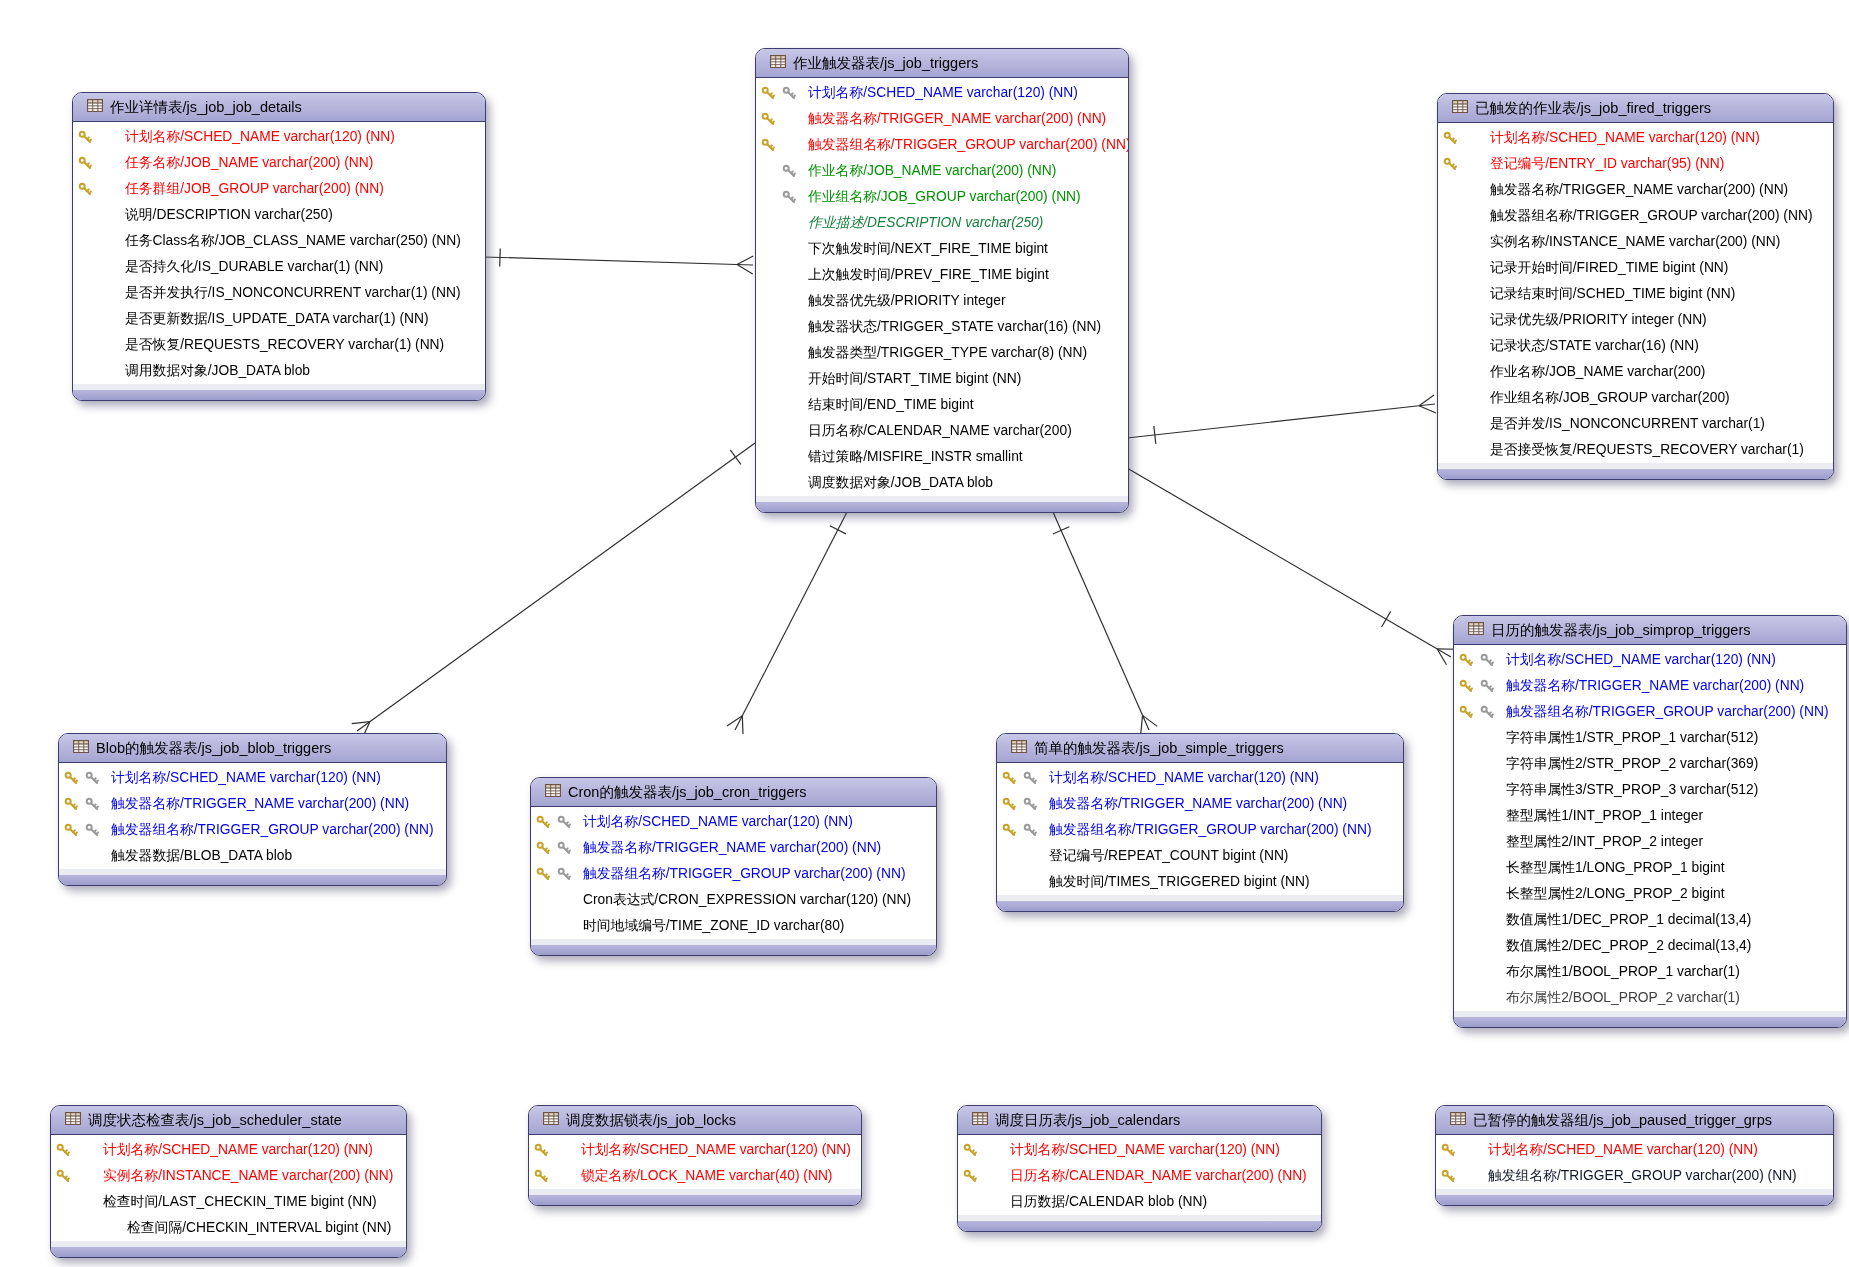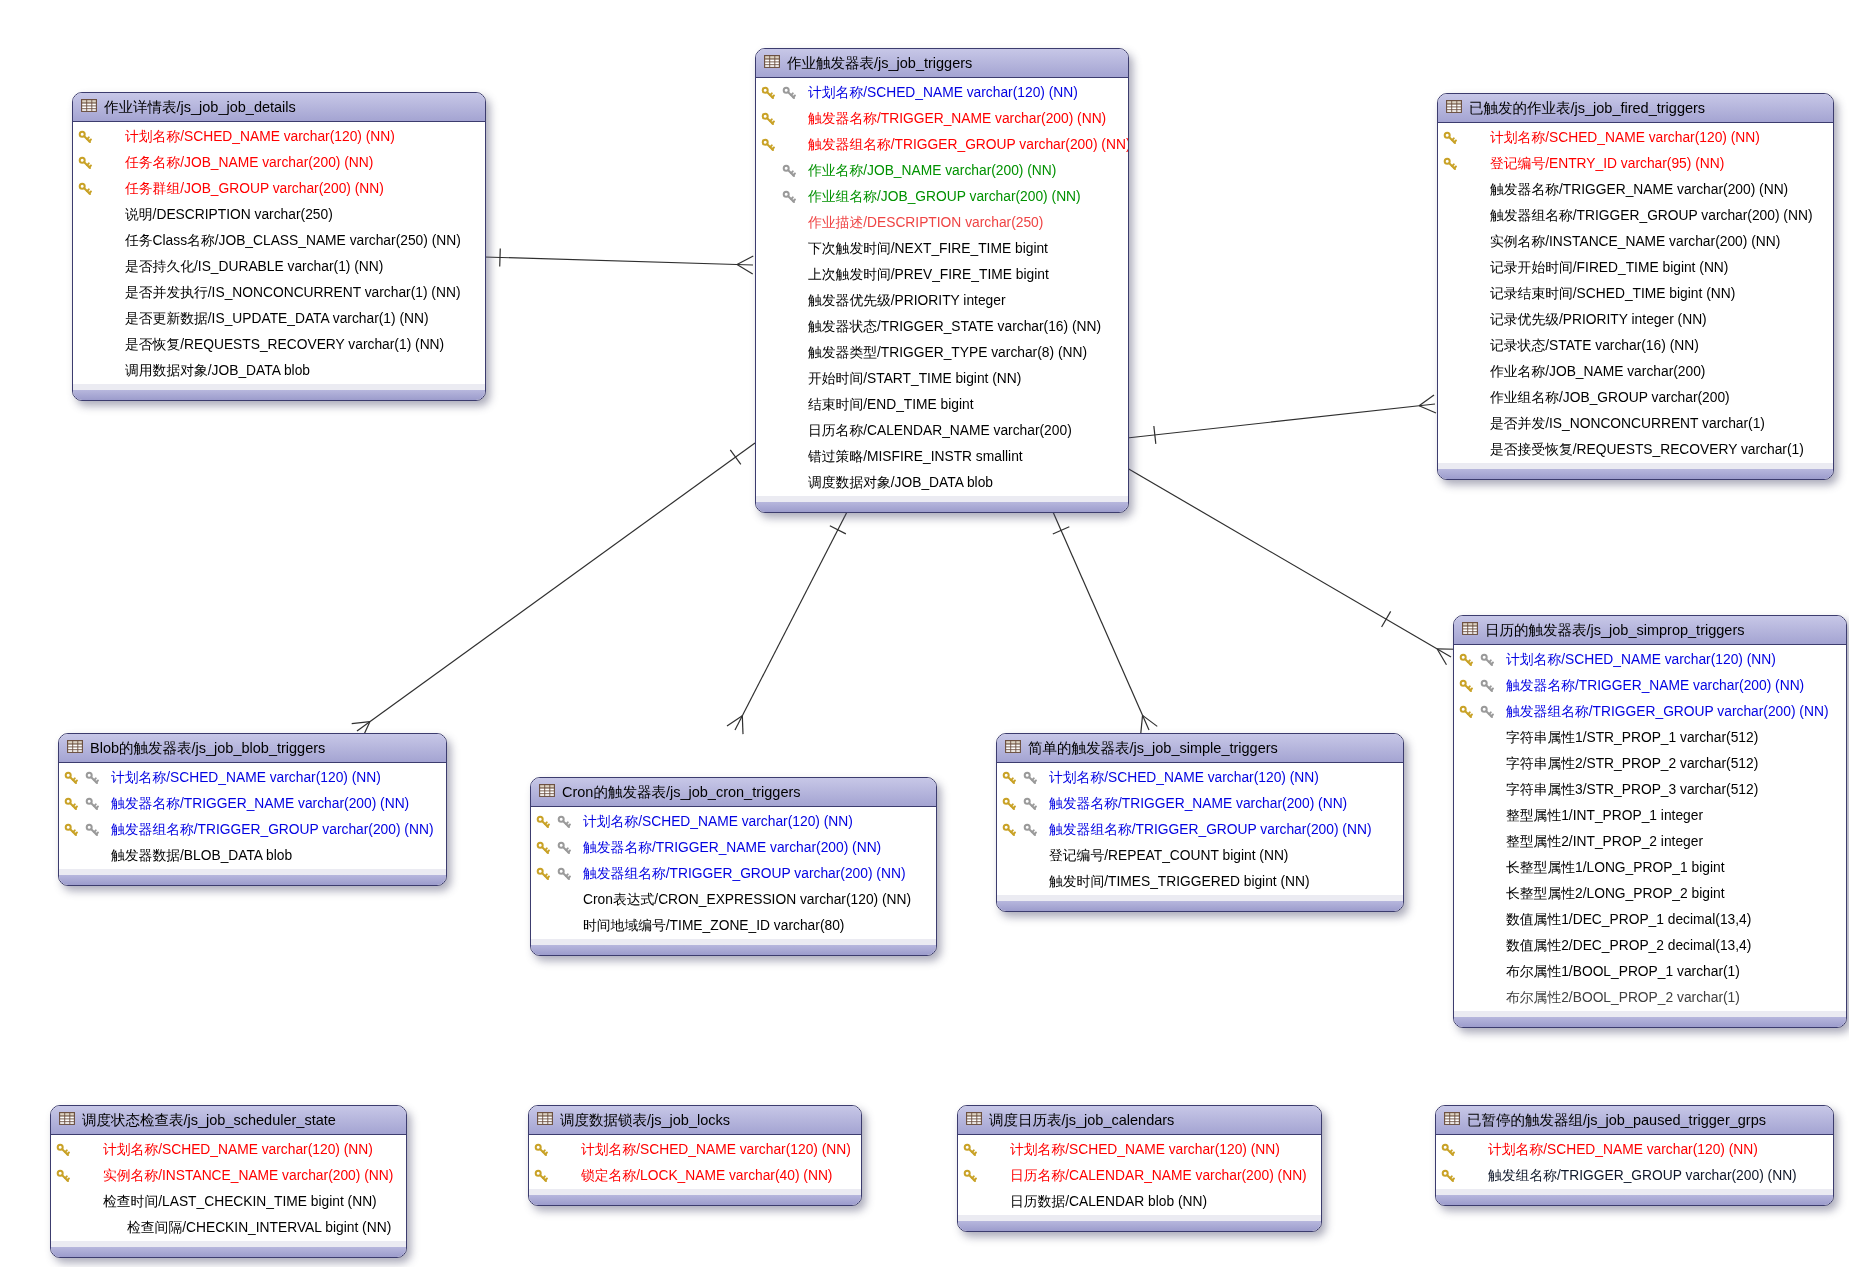--- a/index.html
+++ b/index.html
@@ -1,21 +1,21 @@
 <!DOCTYPE html>
 <html><head>
 <meta charset="utf-8">
 <style>
   html,body{margin:0;padding:0;background:#fff;}
   #canvas{position:relative;width:1849px;height:1267px;background:#ffffff;
           font-family:"Liberation Sans","DejaVu Sans",sans-serif;overflow:hidden;}
   #relations{position:absolute;left:0;top:0;width:1849px;height:1267px;}
   .table{position:absolute;border:1.6px solid #3C3C6E;border-radius:10px;background:#ffffff;
          box-shadow:4px 5px 8px rgba(70,70,105,.45);overflow:hidden;}
-  .thead{height:28px;display:flex;align-items:center;gap:7px;padding:0 8px;
+  .thead{height:28px;display:flex;align-items:center;gap:7px;padding:0 14px;
          background:linear-gradient(180deg,#C7C7E7 0%,#A4A4D2 100%);
          border-bottom:1.4px solid #3C3C6E;font-size:14.5px;color:#000;}
   .ttitle{white-space:nowrap;}
   .tbody{padding-top:2px;}
   .row{height:26px;display:flex;align-items:center;font-size:13.8px;white-space:nowrap;}
   .keys{flex:0 0 52px;width:52px;display:flex;align-items:center;padding-left:5px;box-sizing:border-box;}
   .kslot{width:21px;height:14px;display:inline-flex;align-items:center;}
   .strip{height:6px;background:#EBEBF2;}
   .tfoot{height:10px;background:linear-gradient(180deg,#B7B7DD 0%,#9C9CCC 100%);}
 </style>
@@ -274,21 +274,21 @@
                 </svg>
               </span>
             </span>
             <span style="color: rgb(0, 145, 0);">作业组名称/JOB_GROUP varchar(200) (NN)</span>
           </div>
           <div class="row">
             <span class="keys">
               <span class="kslot"></span>
               <span class="kslot"></span>
             </span>
-            <span style="color: #ef4444;">作业描述/DESCRIPTION varchar(250)</span>
+            <span style="color: #15803d; font-style: italic;">作业描述/DESCRIPTION varchar(250)</span>
           </div>
           <div class="row">
             <span class="keys">
               <span class="kslot"></span>
               <span class="kslot"></span>
             </span>
             <span style="color: rgb(0, 0, 0);">下次触发时间/NEXT_FIRE_TIME bigint</span>
           </div>
           <div class="row">
             <span class="keys">
@@ -574,21 +574,21 @@
               <span class="kslot"></span>
               <span class="kslot"></span>
             </span>
             <span style="color: rgb(0, 0, 0);">字符串属性1/STR_PROP_1 varchar(512)</span>
           </div>
           <div class="row">
             <span class="keys">
               <span class="kslot"></span>
               <span class="kslot"></span>
             </span>
-            <span style="color: rgb(0, 0, 0);">字符串属性2/STR_PROP_2 varchar(512)</span>
+            <span style="color: rgb(0, 0, 0);">字符串属性2/STR_PROP_2 varchar(369)</span>
           </div>
           <div class="row">
             <span class="keys">
               <span class="kslot"></span>
               <span class="kslot"></span>
             </span>
             <span style="color: rgb(0, 0, 0);">字符串属性3/STR_PROP_3 varchar(512)</span>
           </div>
           <div class="row">
             <span class="keys">

